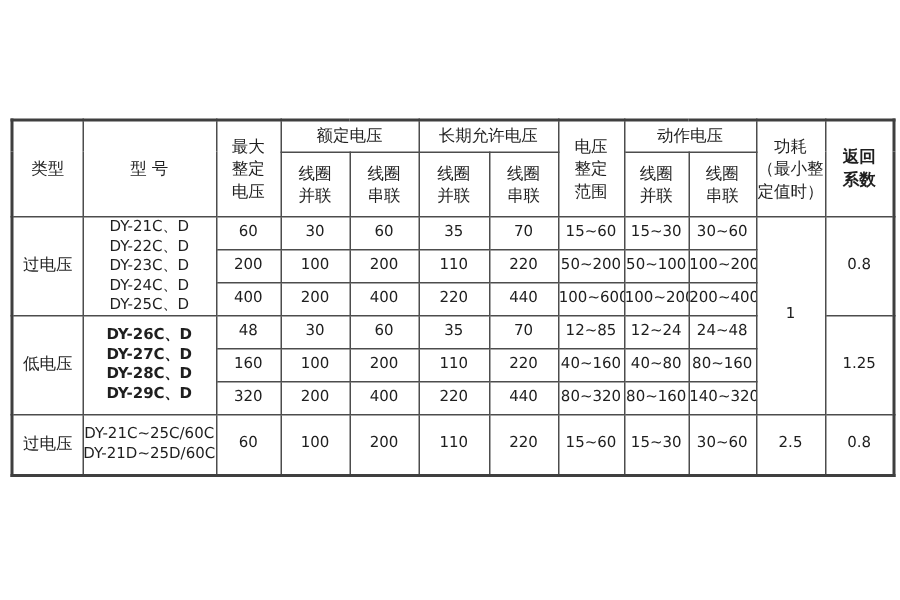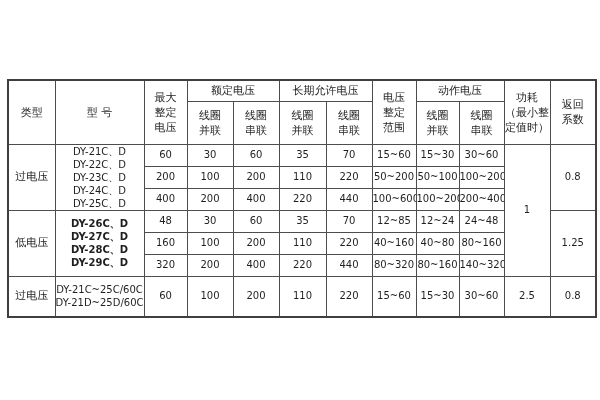--- a/index.html
+++ b/index.html
@@ -86,21 +86,21 @@
 电压</th>
           <th colspan="2" style="border-color: rgb(77, 77, 77);">额定电压</th>
           <th colspan="2" style="border-color: rgb(77, 77, 77);">长期允许电压</th>
           <th rowspan="2" style="border-color: rgb(77, 77, 77);">电压
 整定
 范围</th>
           <th colspan="2" style="border-color: rgb(77, 77, 77); margin-top: 36px;">动作电压</th>
           <th rowspan="2" style="border-color: rgb(77, 77, 77);">功耗
 （最小整
 定值时）</th>
-          <th rowspan="2" style="border-color: rgb(77, 77, 77);">返回
+          <th rowspan="2" style="border-color: rgb(77, 77, 77); font-weight: bold;">返回
 系数</th>
         </tr>
         <tr class="sub-row">
           <th style="border-color: rgb(77, 77, 77);">线圈
 并联</th>
           <th style="border-color: rgb(77, 77, 77);">线圈
 串联</th>
           <th style="border-color: rgb(77, 77, 77);">线圈
 并联</th>
           <th style="border-color: rgb(77, 77, 77);">线圈

